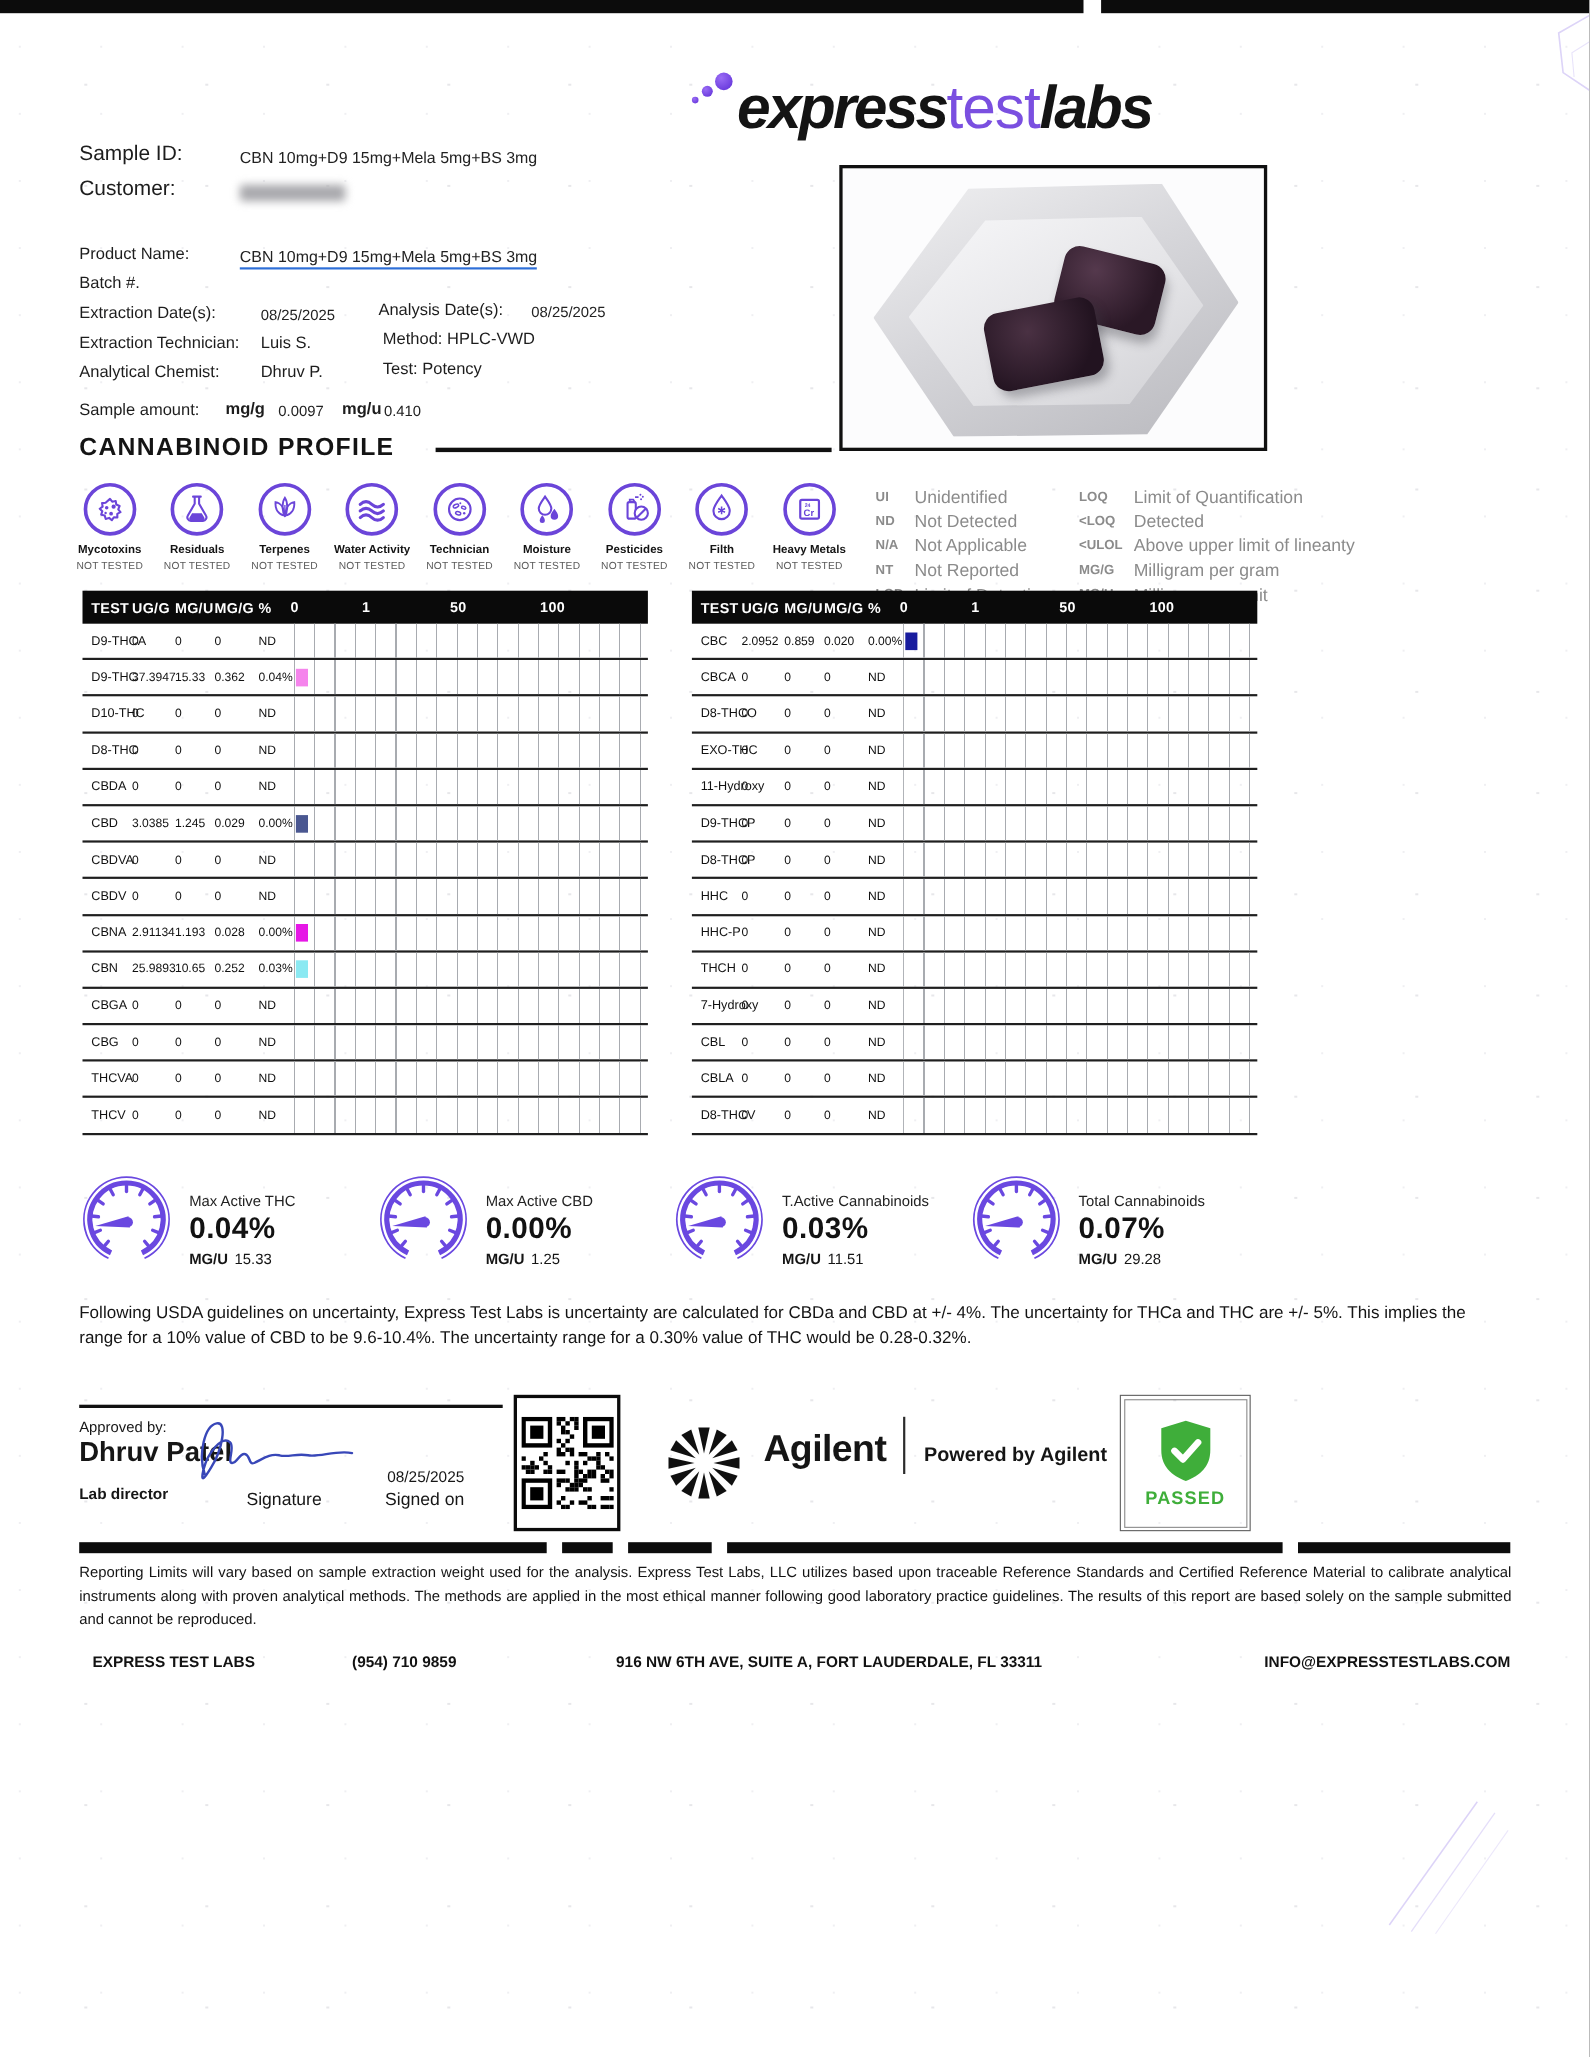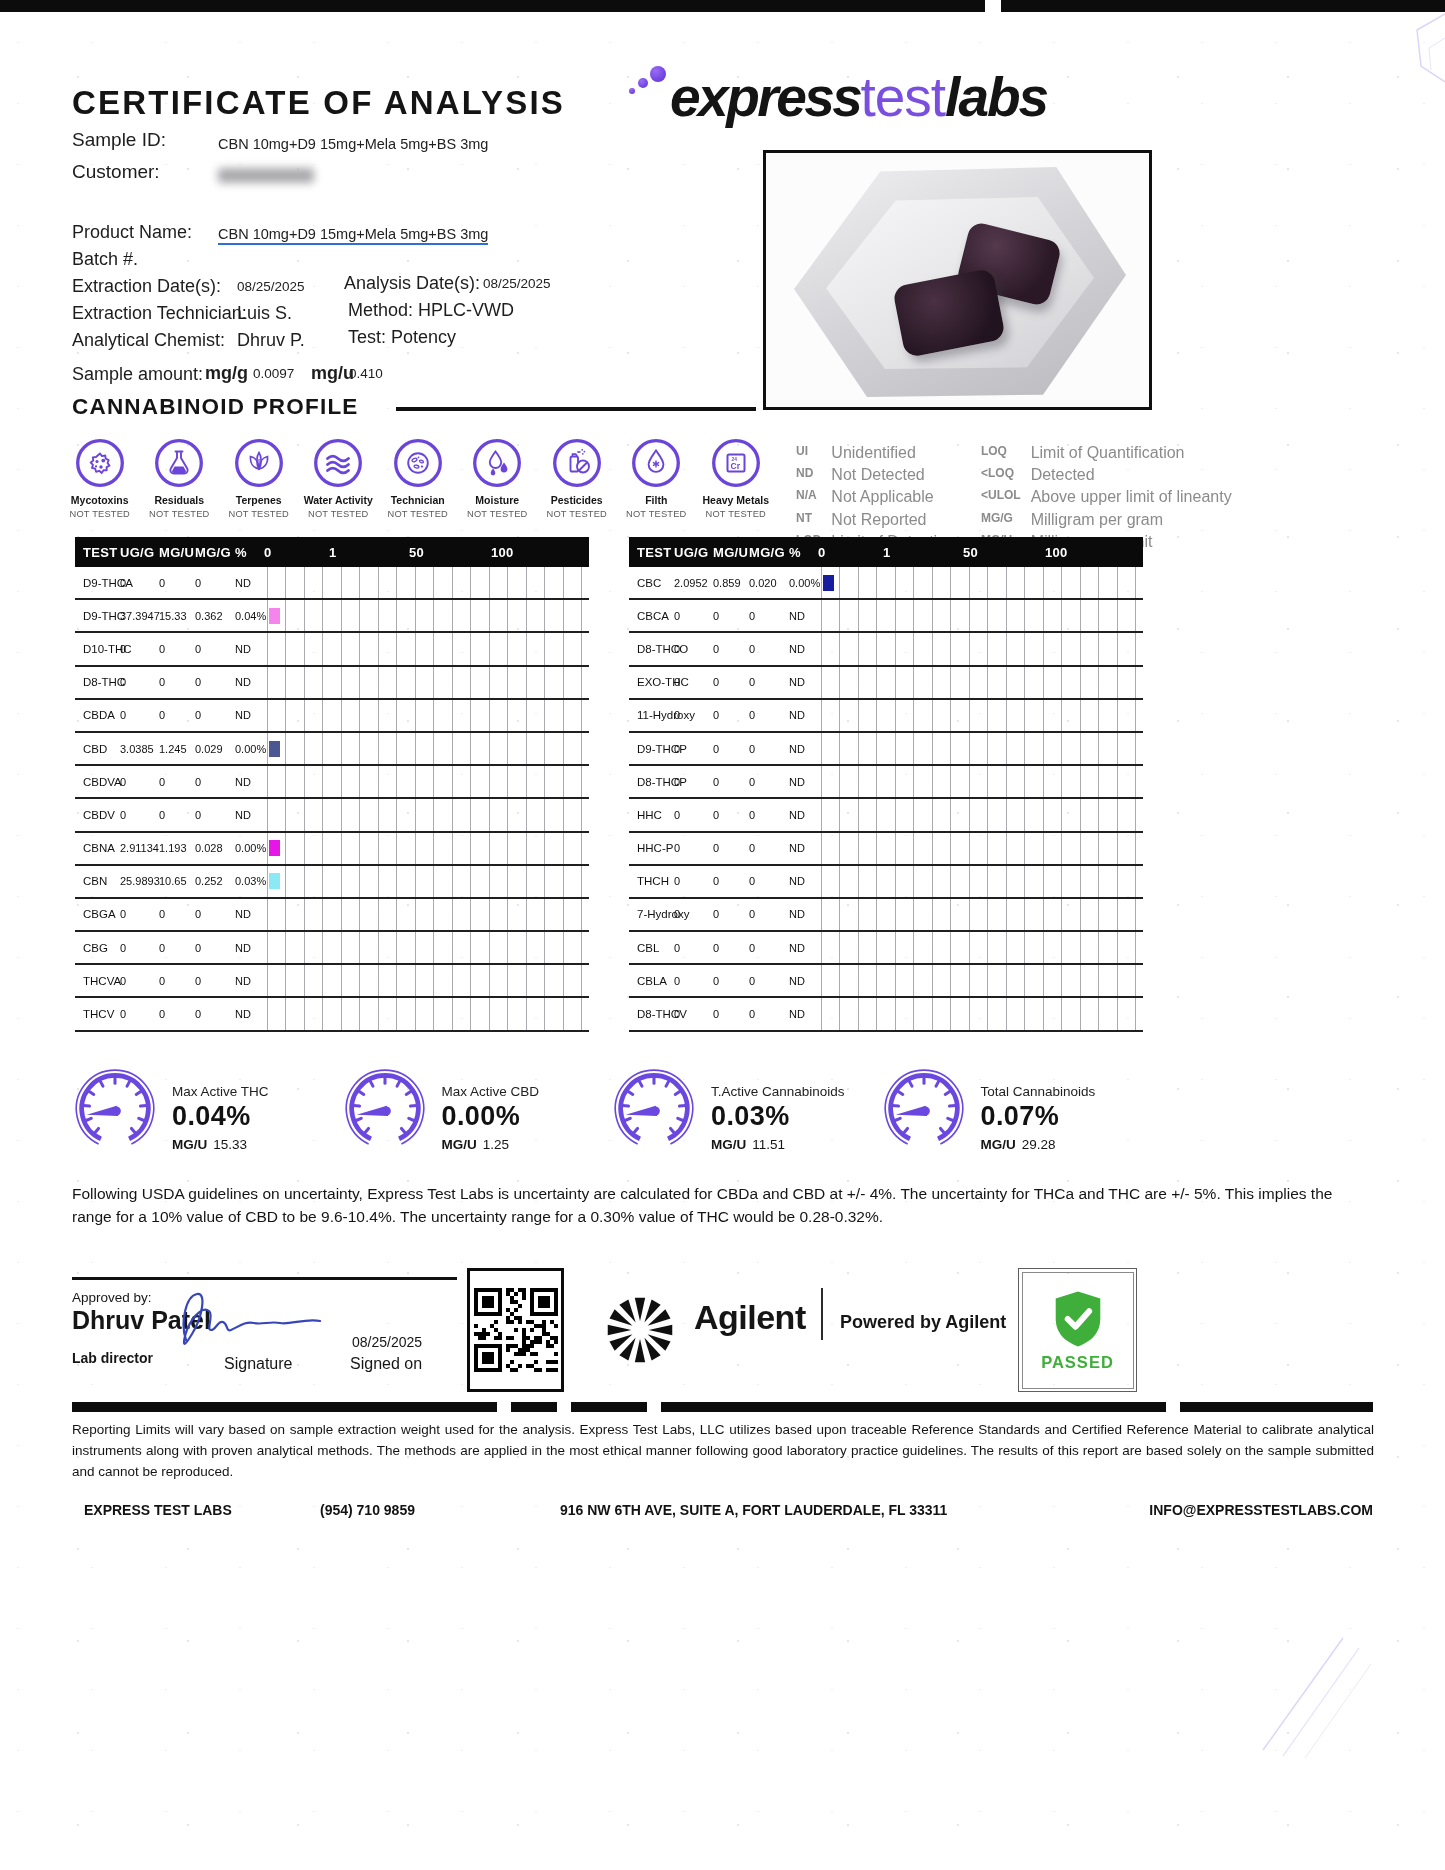--- a/index.html
+++ b/index.html
@@ -26,21 +26,21 @@
   .logo .dot{position:absolute;border-radius:50%;background:radial-gradient(circle at 35% 30%, #9a6cf5, #5c2dd6);}
   .logo .d1{width:6px;height:6px;left:7px;top:32px;}
   .logo .d2{width:10px;height:10px;left:16px;top:22px;}
   .logo .d3{width:16px;height:16px;left:28px;top:10px;}
   .logo .word{font-size:55px;line-height:1;}
   .lg-express{font-weight:800;font-style:italic;letter-spacing:-2.5px;color:#141414;margin-left:48px;}
   .lg-test{font-weight:300;letter-spacing:-1px;color:#7a4fe0;}
   .lg-labs{font-weight:800;font-style:italic;letter-spacing:-2px;color:#141414;}
   
   .lab{font-size:19px;color:#1d1d1d;}
-  .lab2{font-size:18px;color:#1d1d1d;}
+  .lab2{font-size:15px;color:#1d1d1d;}
   .val{font-size:14.5px;color:#222;}
   .val2{font-size:13.5px;color:#222;}
   .customer-blur{width:96px;height:15px;background:#a9a9ad;border-radius:3px;filter:blur(4px);}
   .prodname{border-bottom:2px solid #2e6fd8;padding-bottom:1px;}
   
   .photo-box{left:763px;top:150px;width:389px;height:260px;border:3px solid #101010;box-sizing:border-box;background:#fcfcfd;overflow:hidden;}
   .hex-outer{position:absolute;left:28px;top:14px;width:332px;height:230px;
     clip-path:polygon(26% 2%, 79% 0%, 100% 47%, 75% 99%, 22% 100%, 0% 53%);
     background:linear-gradient(155deg,#ececee 8%,#d6d6da 45%,#bdbdc2 92%);}
   .hex-inner{position:absolute;left:60px;top:44px;width:268px;height:172px;
@@ -134,21 +134,20 @@
   <svg class="abs corner" style="right:0;top:8px;" width="70" height="92">
     <polyline points="70,6 42,22 46,58 70,74" fill="none" stroke="#b3a0ef" stroke-width="1.5"></polyline>
     <polyline points="70,30 54,40 56,62" fill="none" stroke="#cdc2f5" stroke-width="1"></polyline>
   </svg>
   <svg class="abs corner" style="left:1255px;top:1630px;" width="120" height="130">
     <line x1="8" y1="120" x2="88" y2="8" stroke="#b3a0ef" stroke-width="1.4"></line>
     <line x1="28" y1="126" x2="104" y2="18" stroke="#c5b7f3" stroke-width="1.2"></line>
     <line x1="50" y1="128" x2="116" y2="34" stroke="#d5cbf6" stroke-width="1"></line>
   </svg>
 
-  <div class="abs title">CERTIFICATE OF ANALYSIS</div>
   <div class="abs logo">
     <span class="dot d1"></span>
     <span class="dot d2"></span>
     <span class="dot d3"></span>
     <span class="word lg-express">express</span>
     <span class="word lg-test">test</span>
     <span class="word lg-labs">labs</span>
   </div>
 
   <div class="abs lab" style="left:72px;top:129px;">Sample ID:</div>

